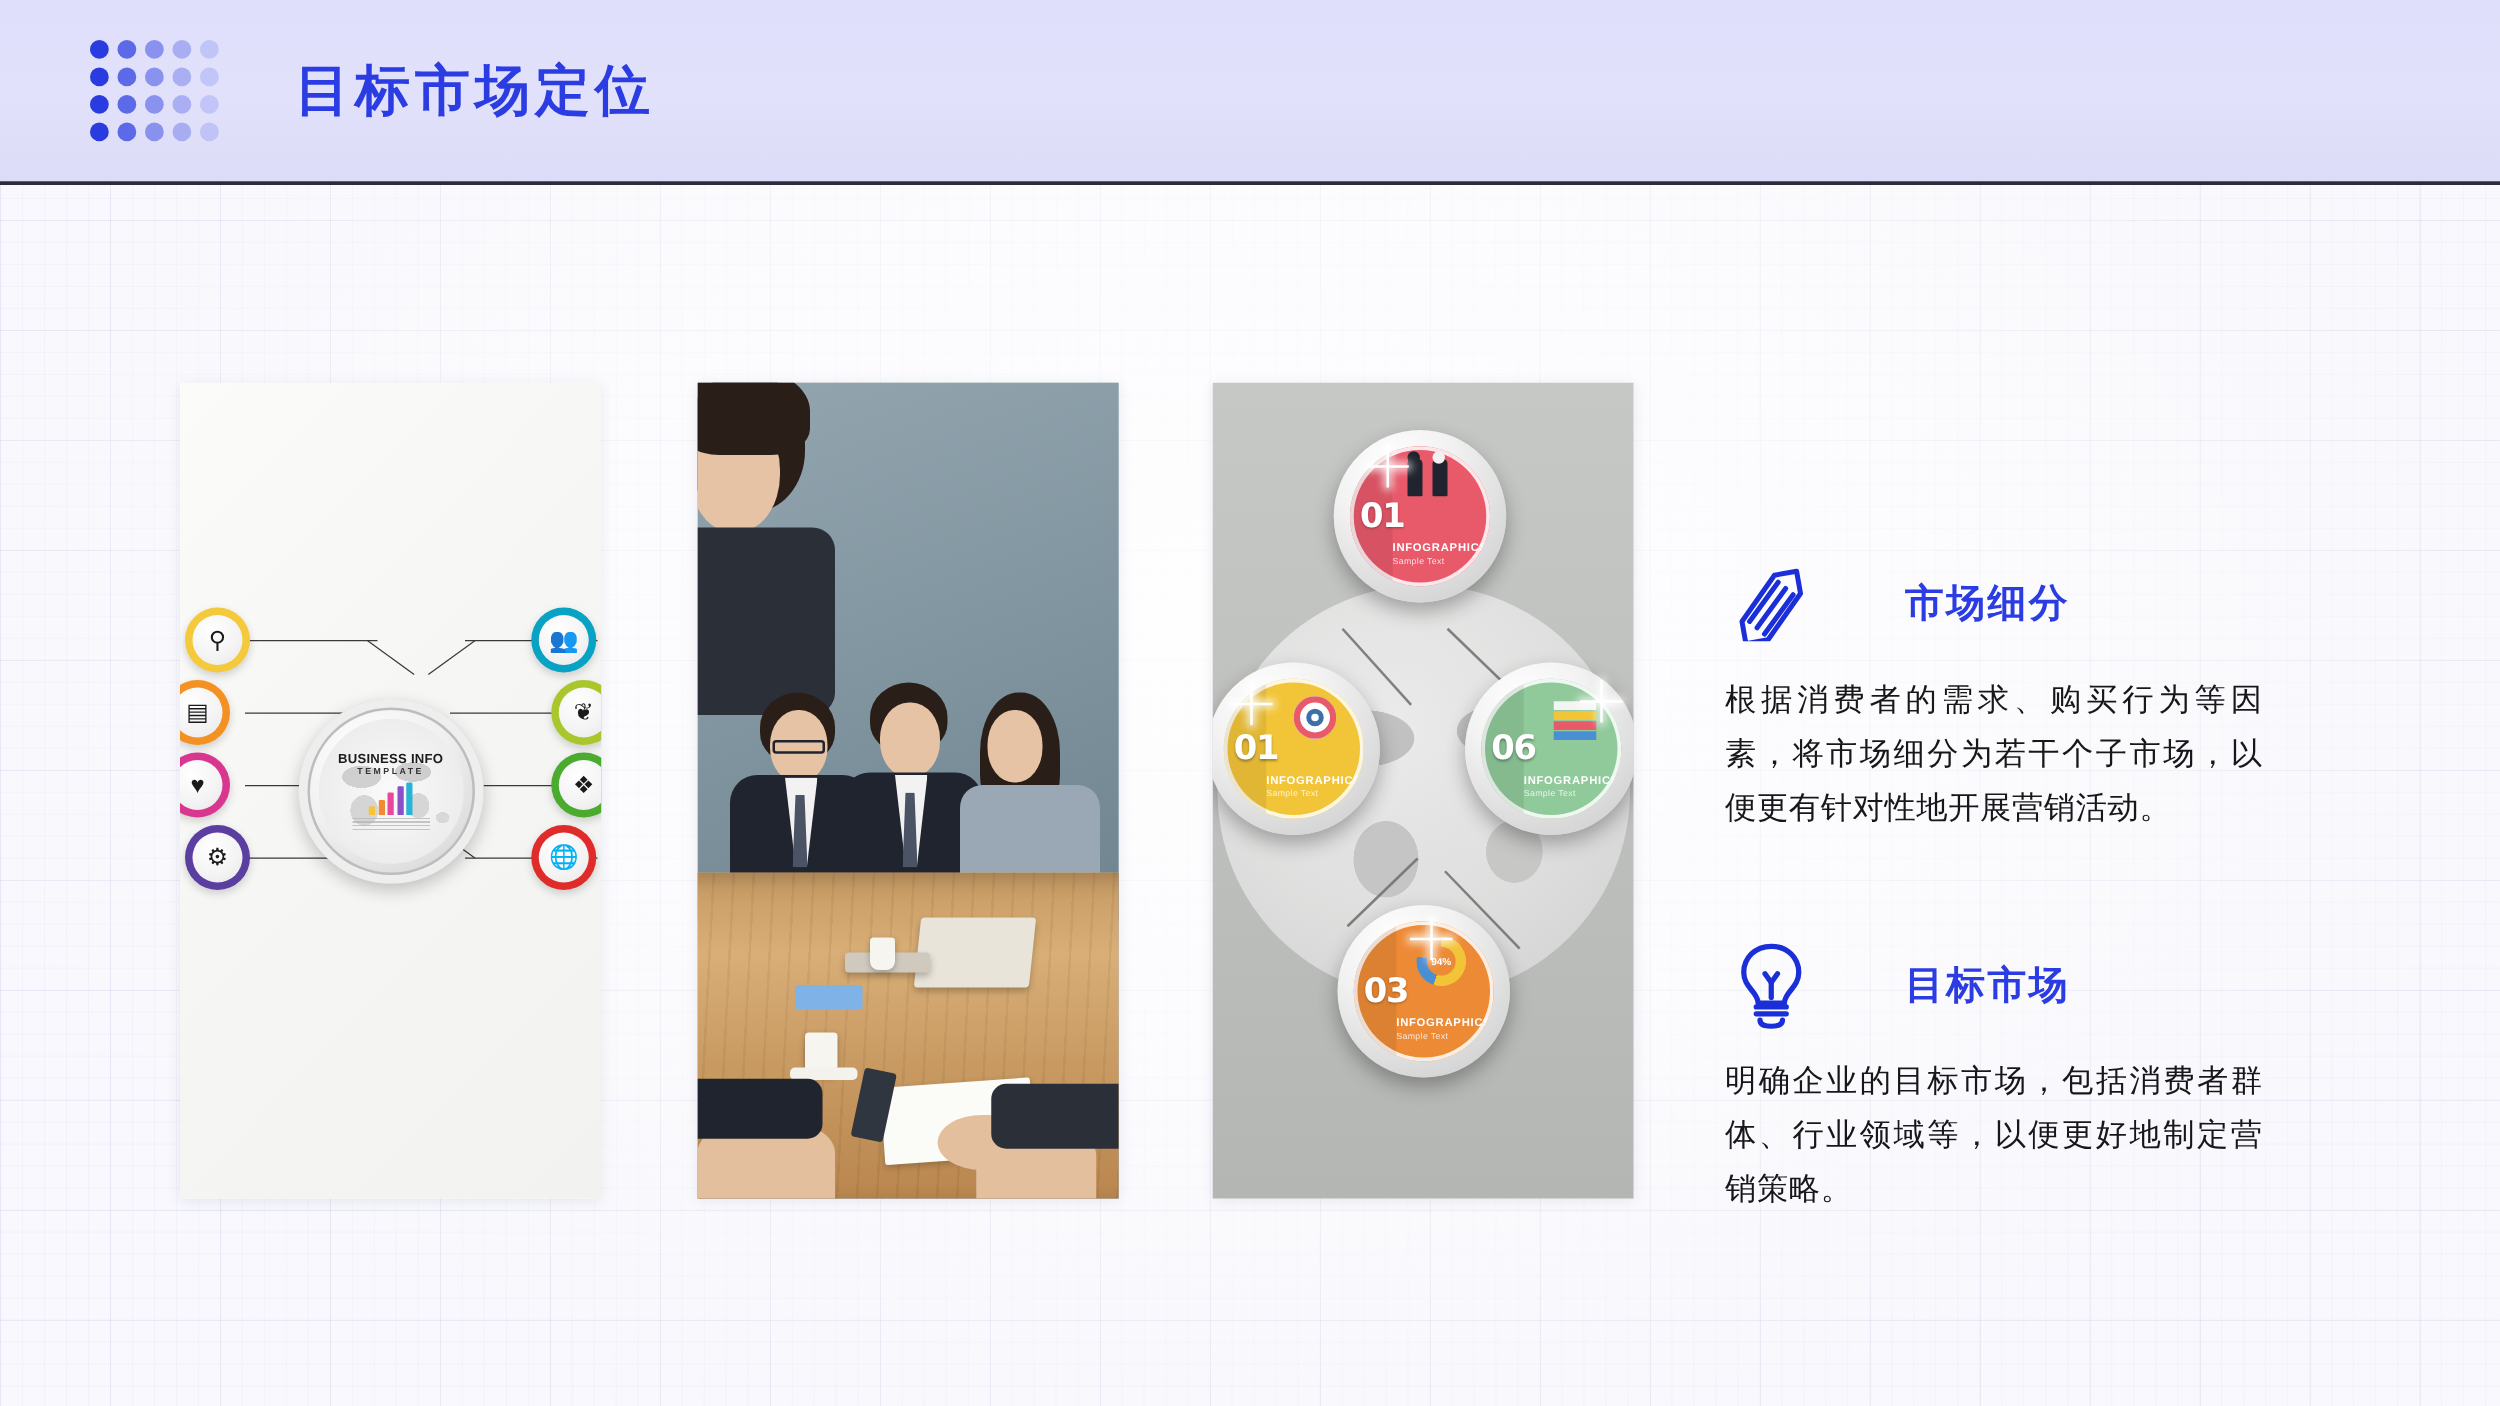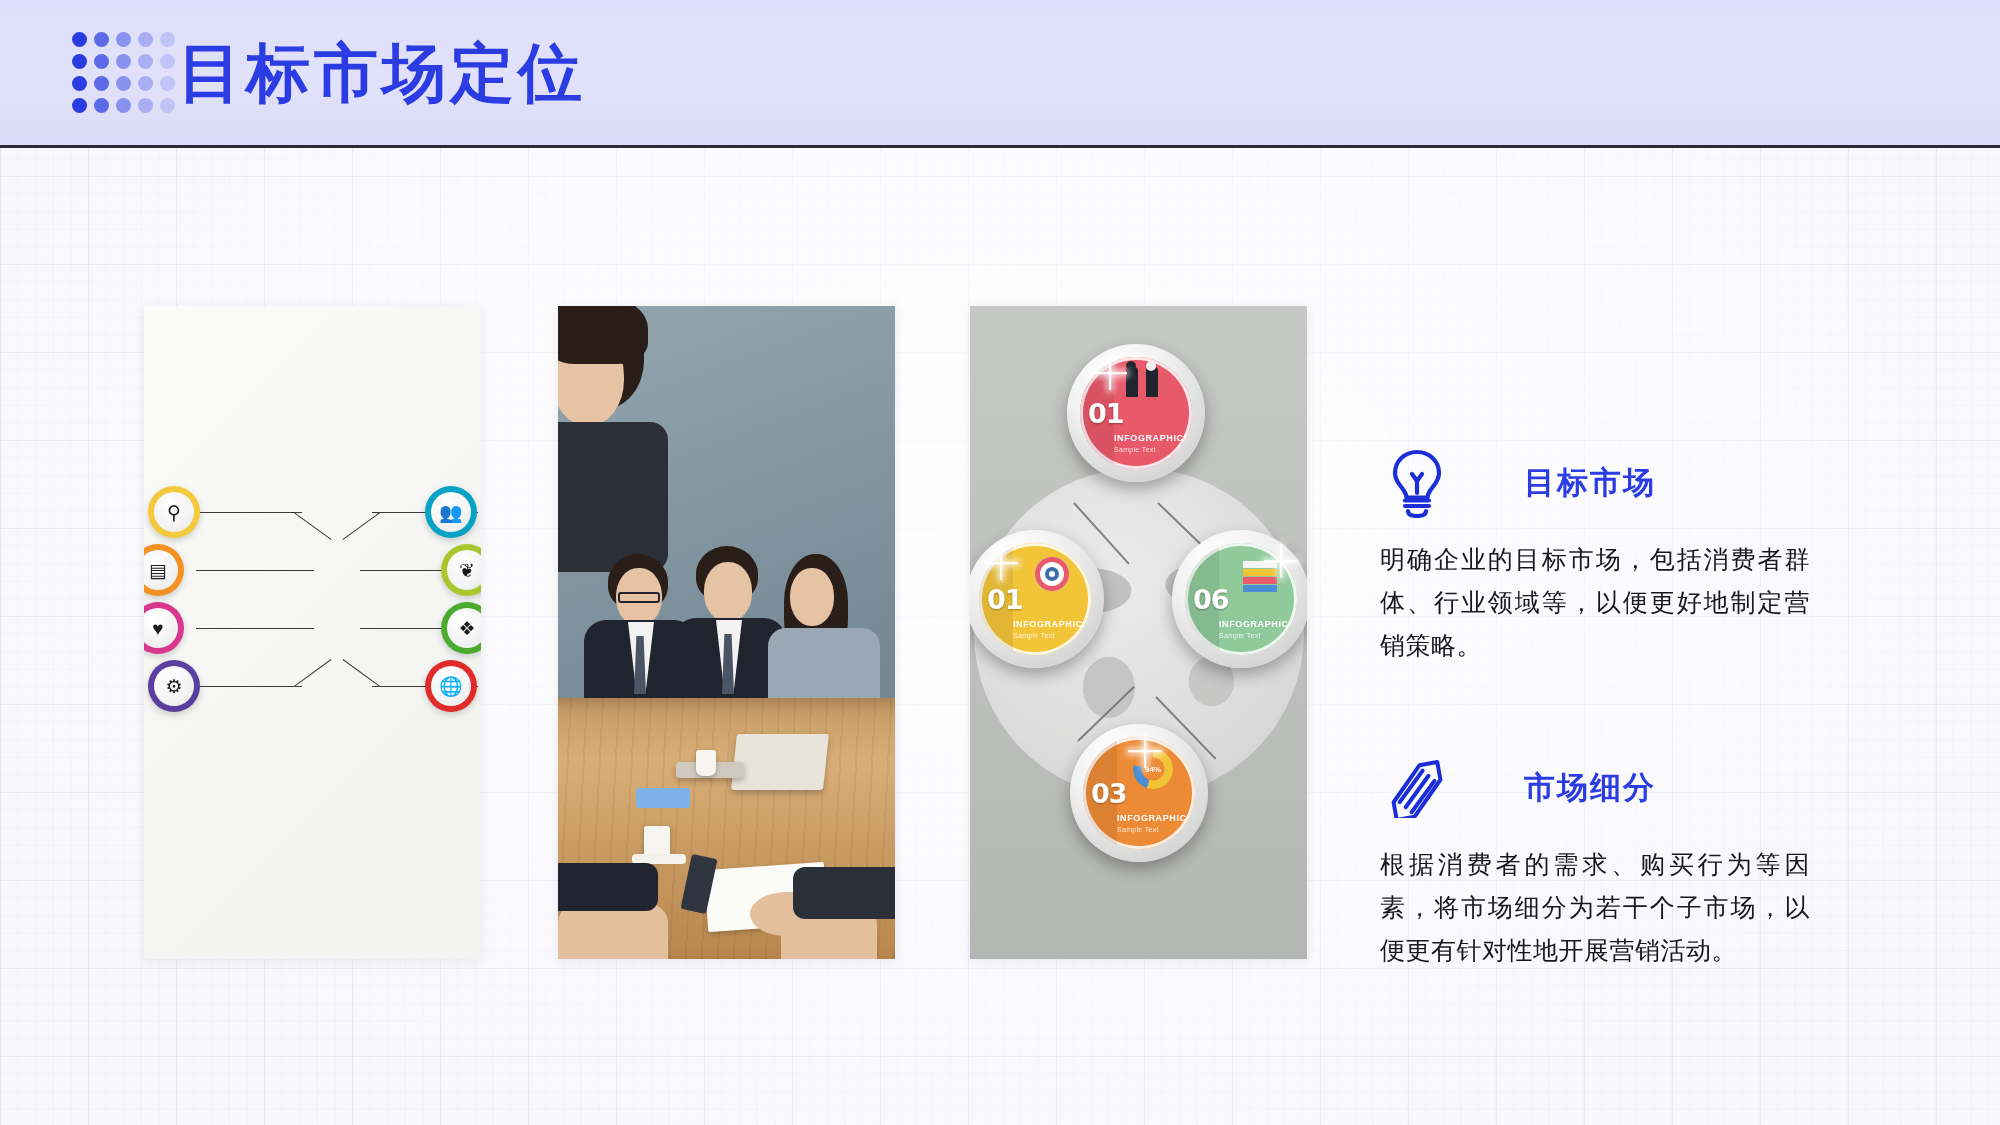--- a/index.html
+++ b/index.html
@@ -51,22 +51,23 @@
     background: #2a3ce0;
     align-self: center; justify-self: center;
   }
   .dotgrid span.c0 { opacity: 1;    }
   .dotgrid span.c1 { opacity: 0.72; }
   .dotgrid span.c2 { opacity: 0.48; }
   .dotgrid span.c3 { opacity: 0.30; }
   .dotgrid span.c4 { opacity: 0.17; }
 
   .page-title {
+    margin-left: 58px;
     font-family: "DejaVu Serif", "Liberation Serif", serif;
-    font-size: 64px;
+    font-size: 44px;
     font-weight: 700;
     color: #2b3ce2;
     letter-spacing: 4px;
     line-height: 1;
   }
 
   
   .stage { position: absolute; inset: 148px 0 0 0; z-index: 2; }
 
   .panel {
@@ -292,20 +293,35 @@
       <div class="node" style="left:297px; top:238px; background:#a9c72c;">
         <div class="ring-in">❦</div>
       </div>
       <div class="node" style="left:297px; top:296px; background:#4aab2f;">
         <div class="ring-in">❖</div>
       </div>
       <div class="node" style="left:281px; top:354px; background:#e02b2b;">
         <div class="ring-in">🌐</div>
       </div>
 
+      <div class="hub">
+        <div class="hub-inner">
+          <div class="hub-map"></div>
+          <div class="hub-t1">BUSINESS INFO</div>
+          <div class="hub-t2">TEMPLATE</div>
+          <div class="hub-bars">
+            <i style="height:7px;  background:#f5c43a;"></i>
+            <i style="height:12px; background:#f08b34;"></i>
+            <i style="height:18px; background:#e8479b;"></i>
+            <i style="height:23px; background:#8b4fc8;"></i>
+            <i style="height:26px; background:#2bb3d6;"></i>
+          </div>
+          <div class="hub-cap"></div>
+        </div>
+      </div>
     </div>
   </div>
 
   <div class="panel" id="panel-2">
     <div class="p2">
       <div class="wall"></div>
 
       <div class="head" style="left:-10px; top:-8px; width:96px; height:112px; border-radius:48% 48% 44% 44%;"></div>
       <div class="face" style="left:-6px; top:24px; width:72px; height:96px;"></div>
       <div class="head" style="left:-14px; top:-12px; width:104px; height:70px; border-radius:50% 50% 30% 30%;"></div>
@@ -411,43 +427,43 @@
         <div class="sparkle" style="left:58px; top:10px;"></div>
       </div>
     </div>
   </div>
 
   <div class="info-col">
 
     <div class="info-block">
       <div class="info-head">
         <div class="info-icon">
+          <svg width="66" height="60" viewBox="0 0 66 60" fill="none" stroke="#1b2fd8" stroke-width="4" stroke-linecap="round" stroke-linejoin="round">
+            <path d="M8 40 L40 8 L58 8 L58 26 L26 58 L8 58 Z" transform="rotate(-10 33 33)"></path>
+            <path d="M14 41 L42 14" transform="rotate(-10 33 33)"></path>
+            <path d="M19 47 L47 20" transform="rotate(-10 33 33)"></path>
+            <path d="M24 53 L52 26" transform="rotate(-10 33 33)"></path>
+          </svg>
+        </div>
+        <div class="info-title">市场细分</div>
+      </div>
+      <div class="info-body">根据消费者的需求、购买行为等因素，将市场细分为若干个子市场，以便更有针对性地开展营销活动。</div>
+    </div>
+
+    <div class="info-block">
+      <div class="info-head">
+        <div class="info-icon">
           <svg width="62" height="70" viewBox="0 0 62 70" fill="none" stroke="#1b2fd8" stroke-width="4.2" stroke-linecap="round" stroke-linejoin="round">
             <path d="M31 4 C18 4 9 13.5 9 25 C9 33 14 37 17.5 42 C19.5 45 20.5 47 20.5 49.5 L41.5 49.5 C41.5 47 42.5 45 44.5 42 C48 37 53 33 53 25 C53 13.5 44 4 31 4 Z"></path>
             <path d="M26 26 L31 33 L36 26"></path>
             <path d="M31 33 L31 45"></path>
             <path d="M19 52.5 L43 52.5"></path>
             <path d="M19 58 L43 58"></path>
             <path d="M22 63 C22 66.5 26 68 31 68 C36 68 40 66.5 40 63"></path>
           </svg>
         </div>
         <div class="info-title">目标市场</div>
       </div>
       <div class="info-body">明确企业的目标市场，包括消费者群体、行业领域等，以便更好地制定营销策略。</div>
     </div>
 
-    <div class="info-block">
-      <div class="info-head">
-        <div class="info-icon">
-          <svg width="66" height="60" viewBox="0 0 66 60" fill="none" stroke="#1b2fd8" stroke-width="4" stroke-linecap="round" stroke-linejoin="round">
-            <path d="M8 40 L40 8 L58 8 L58 26 L26 58 L8 58 Z" transform="rotate(-10 33 33)"></path>
-            <path d="M14 41 L42 14" transform="rotate(-10 33 33)"></path>
-            <path d="M19 47 L47 20" transform="rotate(-10 33 33)"></path>
-            <path d="M24 53 L52 26" transform="rotate(-10 33 33)"></path>
-          </svg>
-        </div>
-        <div class="info-title">市场细分</div>
-      </div>
-      <div class="info-body">根据消费者的需求、购买行为等因素，将市场细分为若干个子市场，以便更有针对性地开展营销活动。</div>
-    </div>
-
   </div>
 </div>
 
 </body></html>

